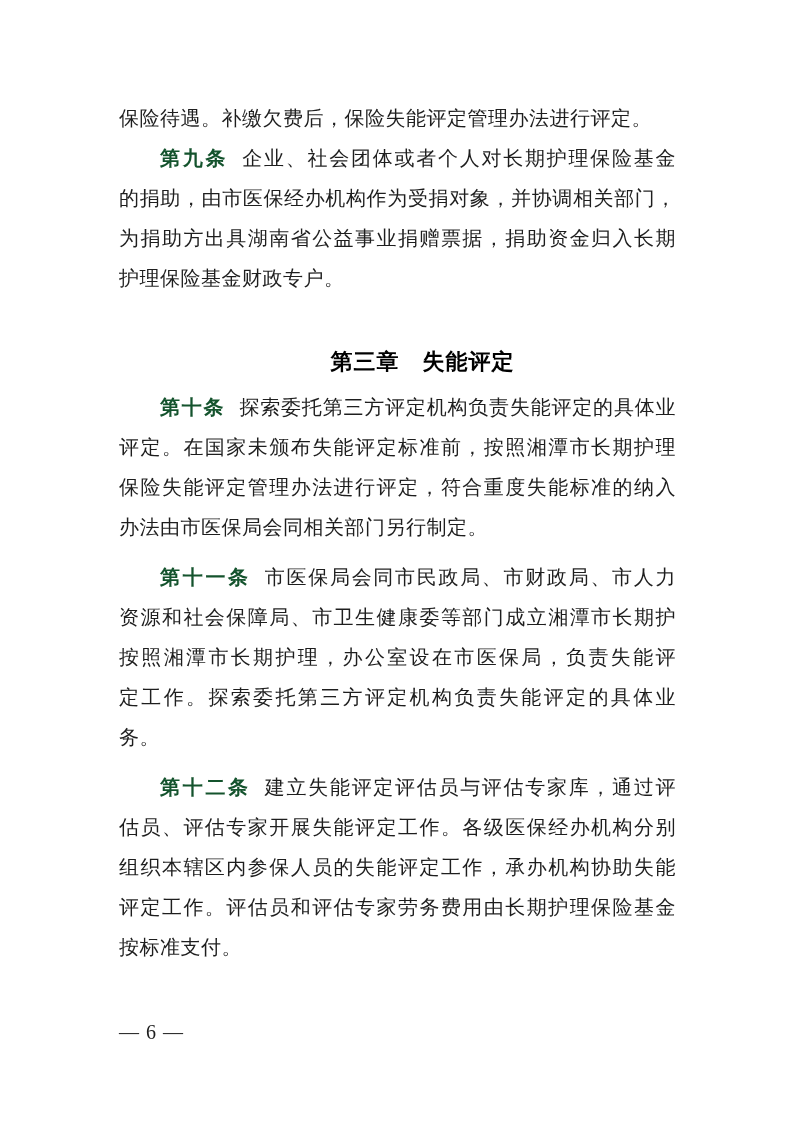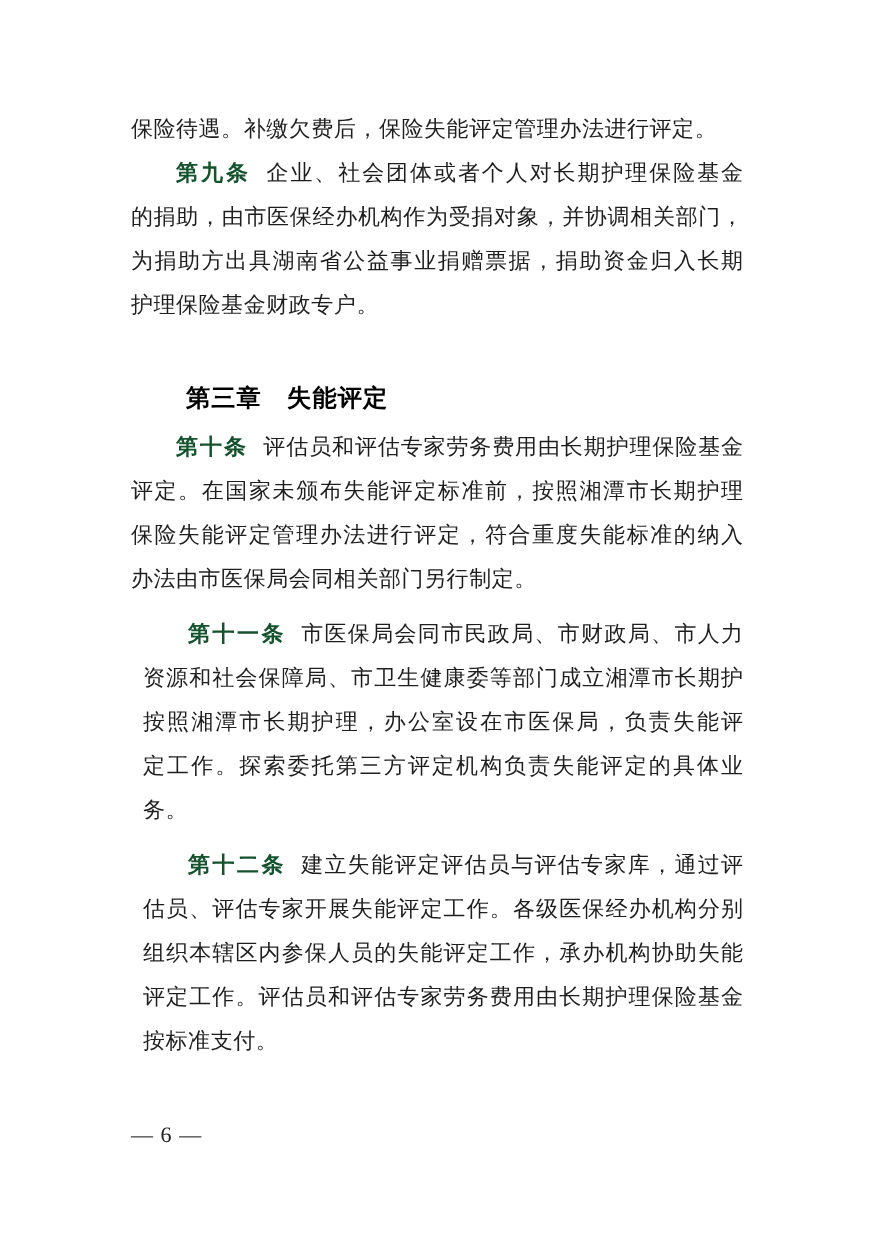--- a/index.html
+++ b/index.html
@@ -10,21 +10,21 @@
     overflow: hidden;
     font-family: "Liberation Serif", "DejaVu Serif", serif;
     color: #1e1e1e;
   }
   .page { position: absolute; inset: 0; background: #ffffff; }
   .content {
     position: absolute;
     left: 119px; top: 98px; width: 557px;
   }
   .para { margin: 0; padding: 0; }
-  .para.gap { margin-top: 10px; margin-left: 11px; }
+  .para.gap { margin-top: 10px; }
   .line {
     height: 40px; line-height: 40px;
     font-size: 20px;
     letter-spacing: 0.5px;
     white-space: nowrap;
     text-align: justify;
     text-justify: inter-character;
   }
   .line.j { text-align-last: justify; }
   .line.natural { text-align-last: left; }
@@ -33,20 +33,21 @@
     font-family: "Liberation Sans", "DejaVu Sans", sans-serif;
     font-weight: bold;
     color: #14532d;
     letter-spacing: 1.5px;
     margin-right: 14px;
   }
   .chapter {
     height: 40px; line-height: 40px;
     margin: 44px 0 5px 0;
     padding-left: 50px; 
+    text-align: center;
     font-family: "Liberation Sans", "DejaVu Sans", sans-serif;
     font-weight: bold;
     font-size: 22px;
     letter-spacing: 1px;
     color: #000000;
     white-space: nowrap;
   }
   .footer {
     position: absolute;
     left: 119px; top: 1012px;
@@ -70,21 +71,21 @@
     <p class="para">
       <span class="line j indent" style="display:block"><span class="lead">第九条</span><span>企业、社会团体或者个人对长期护理保险基金</span></span>
       <span class="line j" style="display:block">的捐助，由市医保经办机构作为受捐对象，并协调相关部门，</span>
       <span class="line j" style="display:block">为捐助方出具湖南省公益事业捐赠票据，捐助资金归入长期</span>
       <span class="line natural" style="display:block">护理保险基金财政专户。</span>
     </p>
 
     <h2 class="chapter">第三章　失能评定</h2>
 
     <p class="para">
-      <span class="line j indent" style="display:block"><span class="lead">第十条</span><span>评估员和评估专家劳务费用由长期护理保险基金</span></span>
+      <span class="line j indent" style="display:block"><span class="lead">第十条</span><span>探索委托第三方评定机构负责失能评定的具体业</span></span>
       <span class="line j" style="display:block">评定。在国家未颁布失能评定标准前，按照湘潭市长期护理</span>
       <span class="line j" style="display:block">保险失能评定管理办法进行评定，符合重度失能标准的纳入</span>
       <span class="line natural" style="display:block">办法由市医保局会同相关部门另行制定。</span>
     </p>
 
     <p class="para gap">
       <span class="line j indent" style="display:block"><span class="lead">第十一条</span><span>市医保局会同市民政局、市财政局、市人力</span></span>
       <span class="line j" style="display:block">资源和社会保障局、市卫生健康委等部门成立湘潭市长期护</span>
       <span class="line j" style="display:block">按照湘潭市长期护理，办公室设在市医保局，负责失能评</span>
       <span class="line j" style="display:block">定工作。探索委托第三方评定机构负责失能评定的具体业</span>

